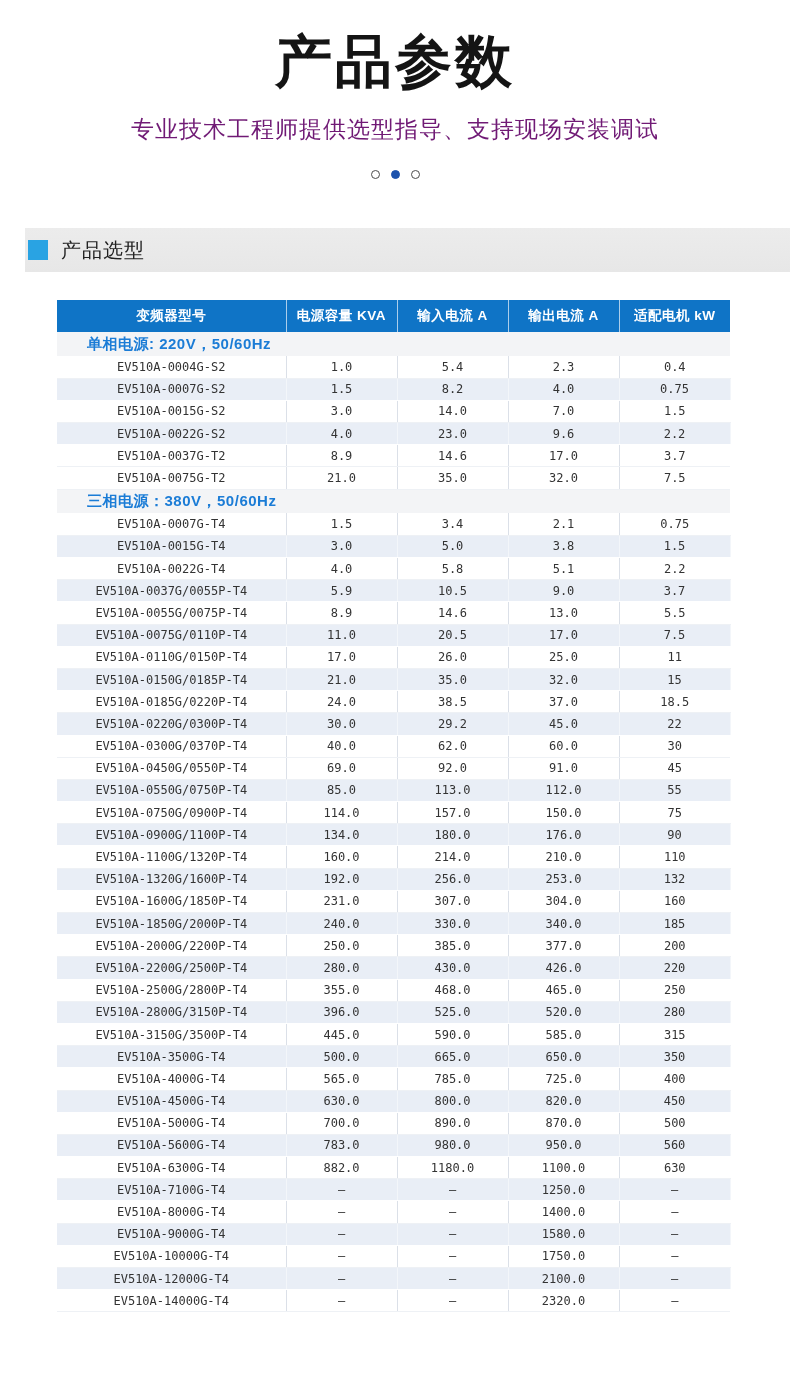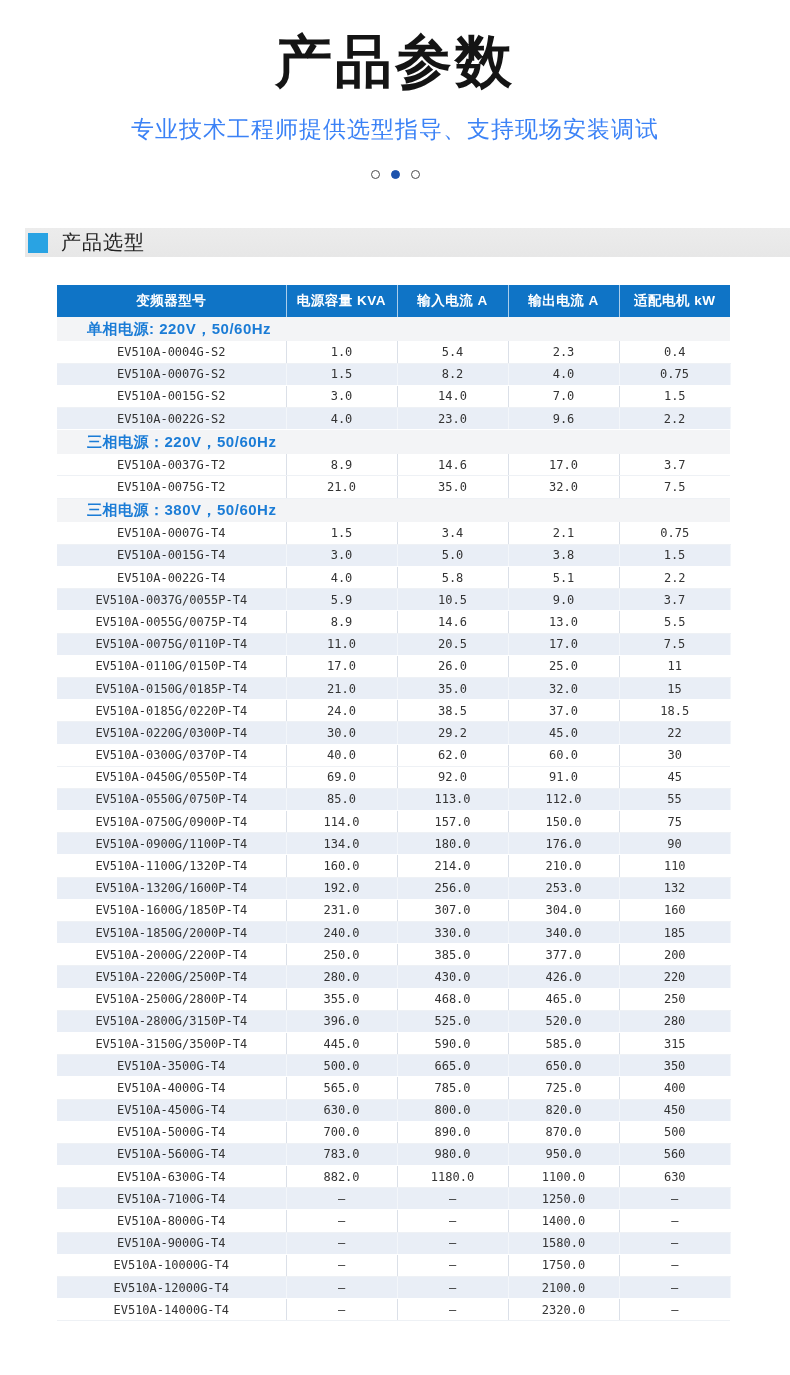--- a/index.html
+++ b/index.html
@@ -18,33 +18,33 @@
     width:790px;height:1375px;background:#ffffff;
     font-family:"Liberation Sans", sans-serif;color:#333;
     overflow:hidden;
   }
   .hero{text-align:center;padding-top:16px;}
   .hero-title{
     margin:12px;font-size:57px;line-height:66px;font-weight:900;color:#141414;
     letter-spacing:3px;
   }
   .hero-subtitle{
-    margin:20px 0 0 0;font-size:23px;line-height:30px;color:#3b82f6;
+    margin:20px 0 0 0;font-size:23px;line-height:30px;color:#701a75;
     letter-spacing:1px;font-weight:500;
   }
   .dots{
     margin-top:26px;display:flex;justify-content:center;align-items:center;gap:11px;
   }
   .dot{
     width:9px;height:9px;border-radius:50%;
     border:1.5px solid #4c4c4c;background:#fff;display:inline-block;
   }
   .dot.active{background:var(--dot-active);border-color:var(--dot-active);}
   .section-bar{
-    margin:49px 0 0 25px;height:29px;width:765px;
+    margin:49px 0 0 25px;height:44px;width:765px;
     background:linear-gradient(180deg,#ececec,#e7e7e7);
     display:flex;align-items:center;
   }
   .accent-square{
     width:20px;height:20px;background:var(--accent);margin-left:3px;flex:0 0 auto;
   }
   .section-title{
     margin-left:13px;font-size:20px;color:#222;font-weight:500;letter-spacing:1px;
   }
   .spec-table{
@@ -139,23 +139,20 @@
         <td>7.0</td>
         <td>1.5</td>
       </tr>
       <tr class="data-row stripe">
         <td>EV510A-0022G-S2</td>
         <td>4.0</td>
         <td>23.0</td>
         <td>9.6</td>
         <td>2.2</td>
       </tr>
-      <tr class="group-row">
-        <td colspan="5">三相电源：220V，50/60Hz</td>
-      </tr>
       <tr class="data-row">
         <td>EV510A-0037G-T2</td>
         <td>8.9</td>
         <td>14.6</td>
         <td>17.0</td>
         <td>3.7</td>
       </tr>
       <tr class="data-row">
         <td>EV510A-0075G-T2</td>
         <td>21.0</td>

